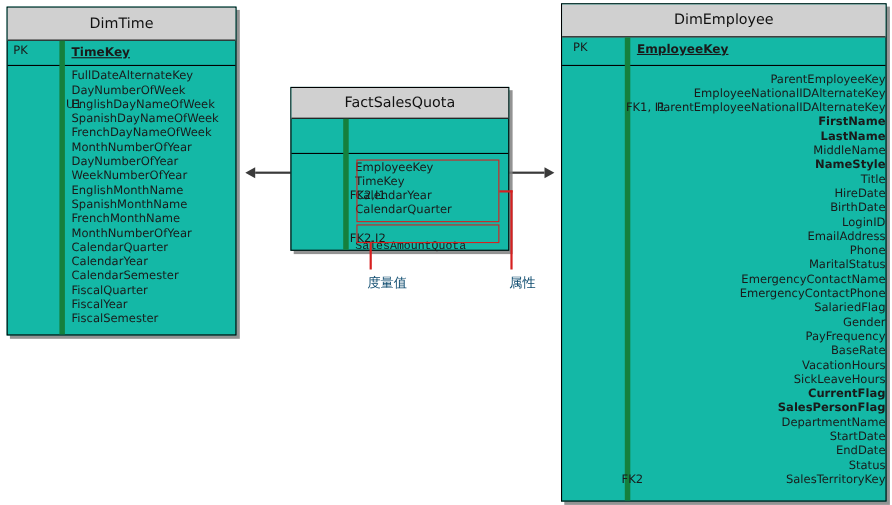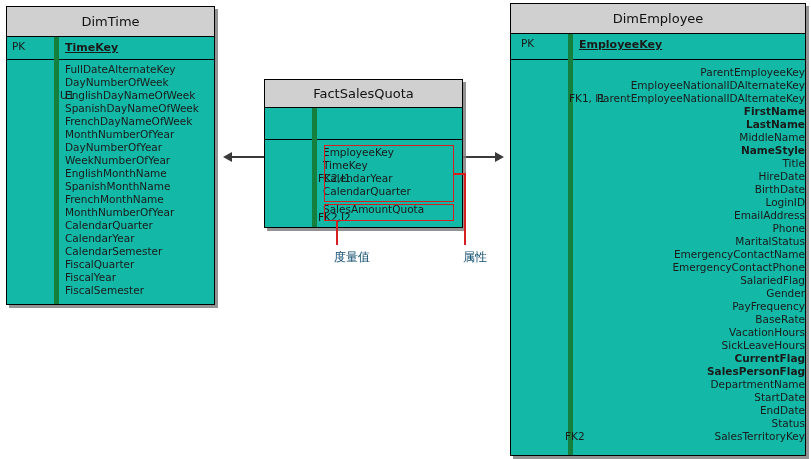--- a/index.html
+++ b/index.html
@@ -167,21 +167,21 @@
   <div class="entity-section" style="height:87px;">
     <div class="col-key" style="width:52px; height:87px; padding-top:6px;">
       <div class="key-line">FK2,I1</div>
       <div class="key-line">FK2,I2</div>
     </div>
     <div class="col-fields" style="height:87px; padding-top:6px;">
       <div class="fld">EmployeeKey</div>
       <div class="fld">TimeKey</div>
       <div class="fld">CalendarYear</div>
       <div class="fld">CalendarQuarter</div>
-      <div class="fld" style="margin-top:5px;">SalesAmountQuota</div>
+      <div class="fld" style="margin-top:20px;font-family:Liberation Mono, monospace;">SalesAmountQuota</div>
     </div>
   </div>
 </div>
 
 <div class="redbox" style="left:324px; top:145px; width:130px; height:57px;"></div>
 
 <div class="redbox" style="left:324px; top:204px; width:130px; height:17px;"></div>
 
 <div class="redline" style="left:454px; top:173px; width:12px; height:1.6px;"></div>
 <div class="redline" style="left:464.4px; top:173px; width:1.6px; height:72px;"></div>

